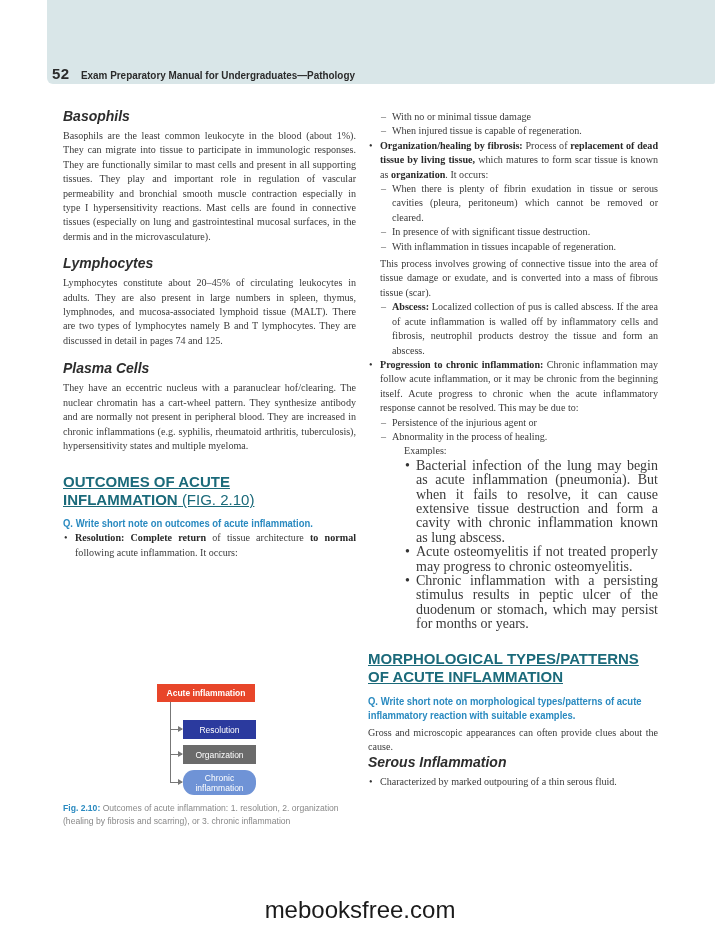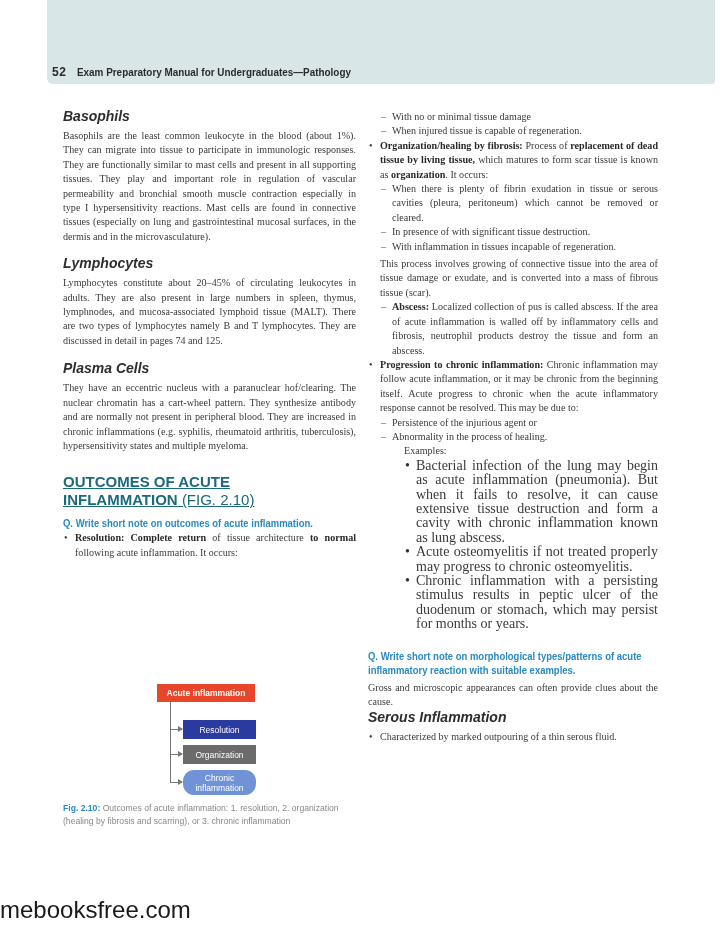--- a/index.html
+++ b/index.html
@@ -2,21 +2,21 @@
 <html><head>
 <meta charset="utf-8">
 <style>
   html, body { margin:0; padding:0; background:#ffffff; }
   body { width:720px; height:931px; position:relative; overflow:hidden;
          font-family:"Liberation Serif", "DejaVu Serif", serif; color:#2a2a2a; }
   .header-band { position:absolute; left:47px; top:0; width:668px; height:84px;
                  background:#d9e6e8; border-radius:0 0 2px 6px; }
   .running-head { position:absolute; left:52px; top:65px; font-family:"Liberation Sans", "DejaVu Sans", sans-serif;
                   font-size:11px; color:#2b2b2b; white-space:nowrap; }
-  .running-head .pnum { font-weight:bold; font-size:12px; margin-right:8px; letter-spacing:0.5px;margin-top:16px; }
+  .running-head .pnum { font-weight:bold; font-size:15px; margin-right:8px; letter-spacing:0.5px;margin-top:16px; }
   .running-head .title { font-weight:bold; transform:scaleX(0.9); display:inline-block; transform-origin:left; }
 
   .col { position:absolute; top:108px; }
   .col-left { left:63px; width:293px; }
   .col-right { left:368px; width:290px; }
 
   .sub-h { font-family:"Liberation Sans", "DejaVu Sans", sans-serif; font-style:italic; font-weight:bold;
            font-size:14px; color:#2d2d2d; margin:0 0 5px 0; }
   p.body { margin:0; font-size:10.1px; line-height:14.4px; text-align:justify; color:#3a3a3a; }
   .teal-h { font-family:"Liberation Sans", "DejaVu Sans", sans-serif; font-weight:bold; color:#1b6a7a;
@@ -44,21 +44,21 @@
   .d-chr { left:33px; top:88px; width:73px; height:25px; background:#6f93d6; }
   .d-vline { position:absolute; left:20px; top:20px; width:1px; height:81px; background:#777; }
   .d-hline { position:absolute; left:20px; height:1px; width:12px; background:#777; }
   .d-arrow { position:absolute; left:28px; width:0; height:0; border-left:5px solid #777;
              border-top:3px solid transparent; border-bottom:3px solid transparent; }
 
   .caption { position:absolute; left:63px; top:802px; width:293px; font-family:"Liberation Sans", "DejaVu Sans", sans-serif;
              font-size:8.6px; line-height:12.5px; color:#888; }
   .caption .fig { color:#2a8ac0; font-weight:bold; }
 
-  .watermark { position:absolute; left:0; width:720px; top:896px; 
+  .watermark { position:absolute; left:0; width:720px; top:896px; text-align:center;
                font-family:"Liberation Sans", "DejaVu Sans", sans-serif; font-size:24px; color:#1a1a1a; }
 </style>
 </head>
 <body>
 
 <div class="header-band"></div>
 <div class="running-head">
   <span class="pnum">52</span>
   <span class="title">Exam Preparatory Manual for Undergraduates—Pathology</span>
 </div>
@@ -141,20 +141,21 @@
             <li>Bacterial infection of the lung may begin as acute inflammation (pneumonia). But when it fails to resolve, it can cause extensive tissue destruction and form a cavity with chronic inflammation known as lung abscess.</li>
             <li>Acute osteomyelitis if not treated properly may progress to chronic osteomyelitis.</li>
             <li>Chronic inflammation with a persisting stimulus results in peptic ulcer of the duodenum or stomach, which may persist for months or years.</li>
           </ul>
         </li>
       </ul>
     </li>
   </ul>
 
   <section style="margin-top:18px">
+    <h2 class="teal-h" style="width:285px">MORPHOLOGICAL TYPES/PATTERNS OF ACUTE INFLAMMATION</h2>
     <p class="q" style="margin-top:9px;width:106%">Q. Write short note on morphological types/patterns of acute inflammatory reaction with suitable examples.</p>
     <p class="body" style="margin-top:3px">Gross and microscopic appearances can often provide clues about the cause.</p>
   </section>
 
   <section style="margin-top:0">
     <h3 class="sub-h">Serous Inflammation</h3>
     <ul class="bul">
       <li>Characterized by marked outpouring of a thin serous fluid.</li>
     </ul>
   </section>

